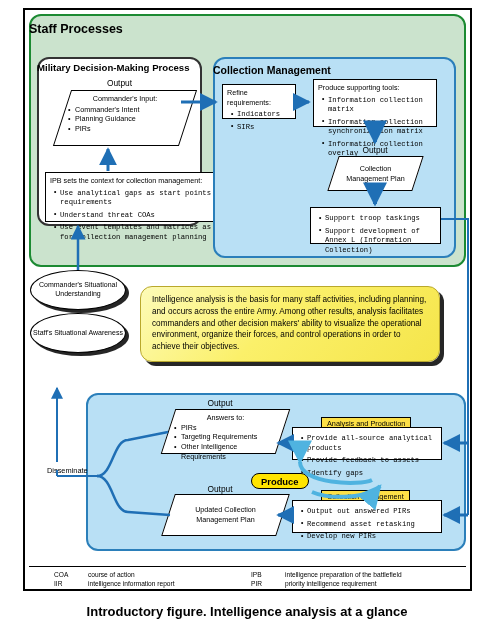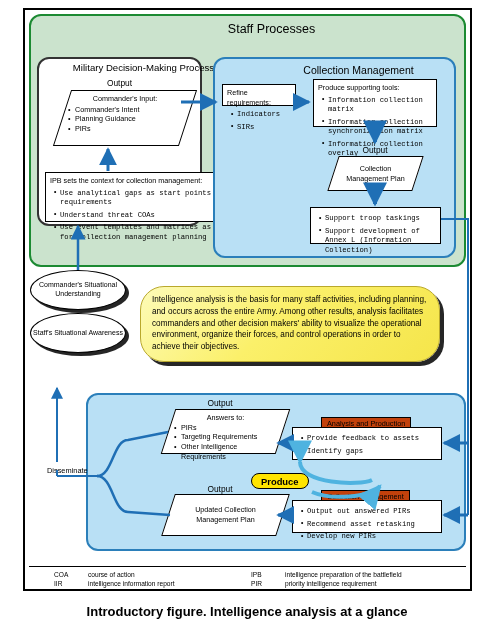--- a/index.html
+++ b/index.html
@@ -33,21 +33,21 @@
     box-sizing:border-box;
   }
   .panel-blue-bottom{
     position:absolute;left:86px;top:393px;width:380px;height:158px;
     background:#b9e0f5;border:2px solid #2b7fba;border-radius:12px;
     box-sizing:border-box;
   }
 
   
   .panel-title{
-    position:absolute;text-align:center;font-weight:normal;color:#000;padding-left:24px;
+    position:absolute;font-weight:bold;color:#000;
   }
   #t-staff{left:29px;top:22px;width:437px;font-size:12.5px;}
   #t-cm{left:213px;top:64px;width:243px;font-size:10.5px;}
   #t-mdmp{left:37px;top:62px;width:165px;font-size:9.6px;}
 
   
   .lbl{position:absolute;font-size:8.4px;color:#000;white-space:nowrap;}
 
   
   .box{
@@ -73,21 +73,21 @@
   }
   .para-inner ul{margin:0;padding:0;list-style:none;}
   .para-inner li{position:relative;padding-left:7px;}
   .para-inner li:before{content:"\2022";position:absolute;left:0;}
   .para-center{text-align:center;}
 
   
   .yellow-box{
     position:absolute;left:140px;top:286px;width:300px;height:76px;
     background:linear-gradient(135deg,#fdfbb8 0%,#fbf06a 45%,#f5e54a 100%);
-    border:1px solid #b9a82c;border-radius:24px;box-sizing:border-box;
+    border:1px solid #b9a82c;border-radius:12px;box-sizing:border-box;
     box-shadow:4px 4px 0 rgba(0,0,0,0.85);
     padding:7px 11px;font-size:8.2px;line-height:1.44;color:#000;
   }
 
   
   .oval{
     position:absolute;background:#fff;border:1.6px solid #000;border-radius:50%;
     box-shadow:3px 3px 0 rgba(0,0,0,0.85);
     display:flex;align-items:center;justify-content:center;text-align:center;
     font-size:7px;line-height:1.22;color:#000;box-sizing:border-box;
@@ -98,21 +98,21 @@
   
   .badge{
     position:absolute;left:251px;top:473px;
     background:#ffe400;border:1px solid #000;border-radius:9px;
     font-size:9.4px;font-weight:bold;color:#000;padding:1.5px 9px;
     box-sizing:border-box;
   }
 
   
   .cap-box{
-    position:absolute;background:#c2410c;border:1px solid #000;
+    position:absolute;background:#fde047;border:1px solid #000;
     font-size:7.3px;color:#000;padding:1px 5px;box-sizing:border-box;
     white-space:nowrap;
   }
 
   
   .legend{
     position:absolute;left:29px;top:566px;width:437px;height:24px;
     border-top:1px solid #000;box-sizing:border-box;
     font-size:6.6px;color:#000;
   }
@@ -158,21 +158,21 @@
     <ul>
       <li>Use analytical gaps as start points for developing requirements</li>
       <li>Understand threat COAs</li>
       <li>Use event templates and matrices as start points for collection management planning</li>
     </ul>
   </div>
 
   <div class="panel-blue-top"></div>
   <div class="panel-title" id="t-cm">Collection Management</div>
 
-  <div class="box" style="left:222px;top:84px;width:74px;height:22px;">
+  <div class="box" style="left:222px;top:84px;width:74px;height:35px;">
     <span class="hdr">Refine requirements:</span>
     <ul>
       <li>Indicators</li>
       <li>SIRs</li>
     </ul>
   </div>
 
   <div class="box" style="left:313px;top:79px;width:124px;height:48px;">
     <span class="hdr">Produce supporting tools:</span>
     <ul>
@@ -227,20 +227,21 @@
     <div class="para-inner para-center" style="display:flex;align-items:center;justify-content:center;">Updated Collection Management Plan</div>
   </div>
 
   <div class="lbl" style="left:47px;top:466px;font-size:7.4px;">Disseminate</div>
 
   <div class="badge">Produce</div>
 
   <div class="cap-box" style="left:321px;top:417px;">Analysis and Production</div>
   <div class="box" style="left:292px;top:427px;width:150px;height:33px;">
     <ul>
+      <li>Provide all-source analytical products</li>
       <li>Provide feedback to assets</li>
       <li>Identify gaps</li>
     </ul>
   </div>
 
   <div class="cap-box" style="left:321px;top:490px;">Collection Management</div>
   <div class="box" style="left:292px;top:500px;width:150px;height:33px;">
     <ul>
       <li>Output out answered PIRs</li>
       <li>Recommend asset retasking</li>

